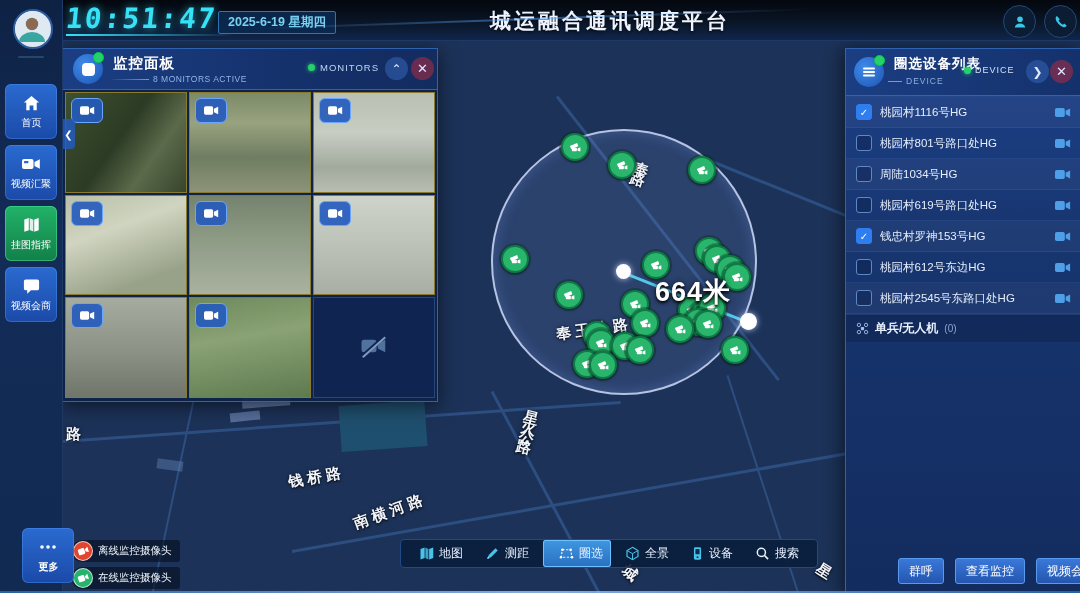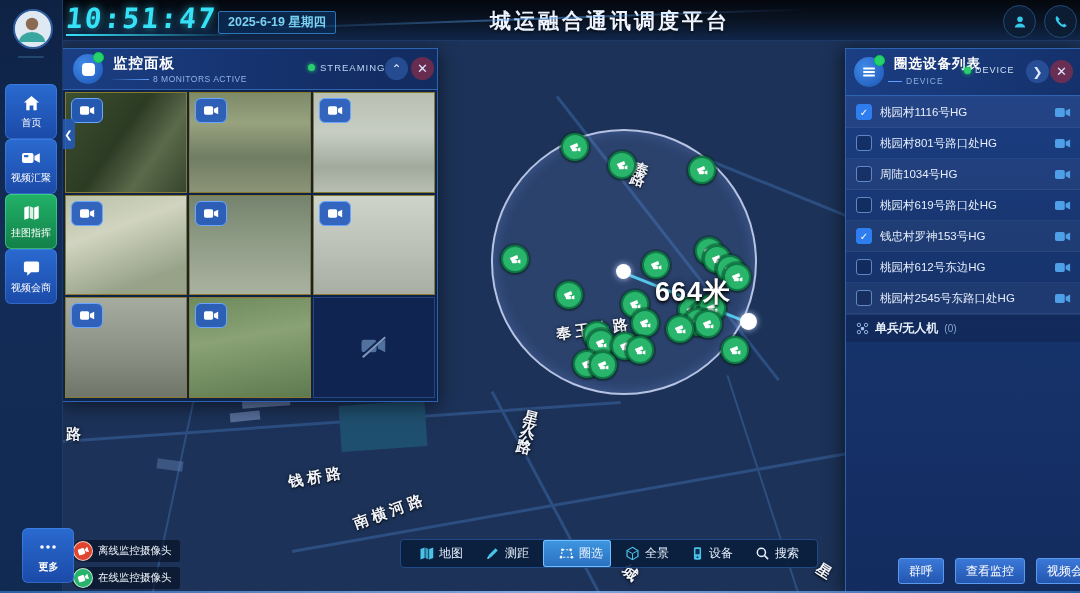--- a/index.html
+++ b/index.html
@@ -25,21 +25,21 @@
          border:1px solid #234a78;display:flex;align-items:center;justify-content:center;cursor:pointer;}
   .top-ico.user{left:1003px;}
   .top-ico.phone{left:1044px;}
   
   .sidebar{position:absolute;left:0;top:0;width:62px;height:593px;z-index:25;
          background:linear-gradient(180deg,#0e2244 0%,#132c58 40%,#102a52 100%);
          border-right:1px solid #1d3a66;}
   .avatar{position:absolute;left:13px;top:9px;width:36px;height:36px;border-radius:50%;overflow:hidden;
          border:2px solid #2e5c9e;background:#dfe9f2;}
   .avatar-sep{position:absolute;left:18px;top:56px;width:26px;height:2px;background:#24476e;border-radius:1px;}
-  .side-items{position:absolute;left:5px;top:84px;width:52px;display:flex;flex-direction:column;gap:0;}
+  .side-items{position:absolute;left:5px;top:84px;width:52px;display:flex;flex-direction:column;gap:6px;}
   .side-btn{width:52px;height:55px;border-radius:6px;display:flex;flex-direction:column;align-items:center;
          justify-content:center;gap:3px;cursor:pointer;
          background:linear-gradient(180deg,#2a6ad0,#1b4aa8);box-shadow:inset 0 0 0 1px rgba(90,160,255,.35);}
   .side-btn.active{background:linear-gradient(180deg,#22b268,#128049);box-shadow:inset 0 0 0 1px rgba(80,230,160,.5);}
   .side-label{font-size:10.5px;color:#fff;white-space:nowrap;transform:scale(.95);}
   .side-ico{height:20px;display:flex;align-items:center;}
   .side-more{position:absolute;left:22px;top:528px;font-weight:bold;}
   
   .map{position:absolute;left:62px;top:40px;width:1018px;height:553px;background:#1c3258;overflow:hidden;}
   .road{position:absolute;background:#2c4e80;transform-origin:left center;}
@@ -434,21 +434,21 @@
     <div class="collapse-tab">❮</div>
     <div class="mon-head">
       <div class="panel-badge">
           <span class="sq"></span>
           <span class="dot"></span>
         </div>
       <div class="mon-title">监控面板</div>
       <div class="mon-sub">8 MONITORS ACTIVE</div>
       <div class="stream">
           <span class="gdot"></span>
-          <span>STREAMING</span>
+          <span>MONITORS</span>
         </div>
       <div class="head-btn" style="left:322px;">⌃</div>
       <div class="head-btn close" style="left:348px;">✕</div>
     </div>
     <div class="vgrid" id="video-grid">
         <div class="tile t1">
           <span class="tile-badge">
             <svg width="15" height="11" viewBox="0 0 18 12">
               <rect x="0" y="1" width="11" height="10" rx="2" fill="#fff"></rect>
               <path d="M12 4 L17 1.5 V10.5 L12 8 Z" fill="#fff"></path>

